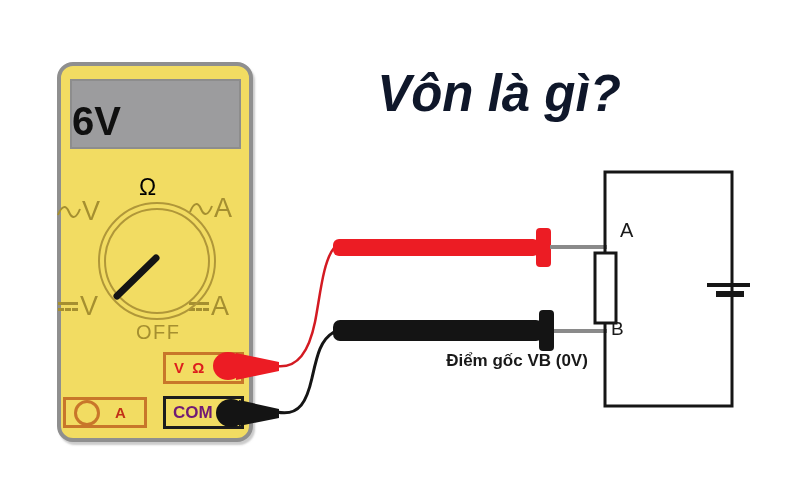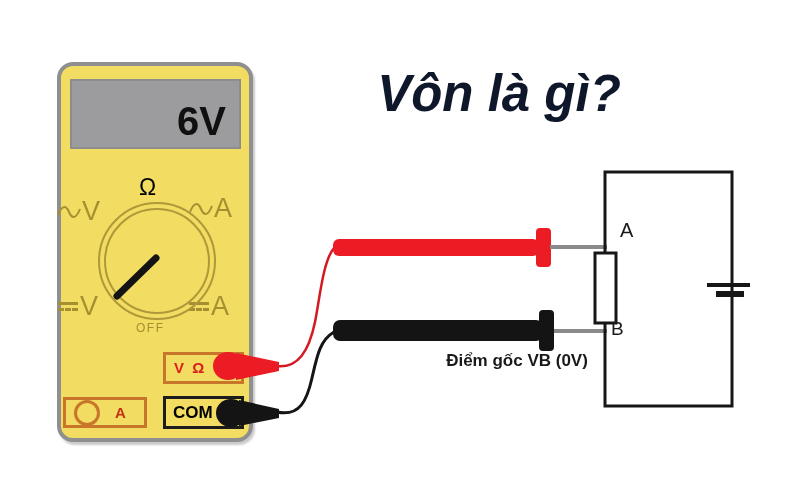--- a/index.html
+++ b/index.html
@@ -11,45 +11,45 @@
 
   
   .meter{
     left:57px;top:62px;width:196px;height:380px;box-sizing:border-box;
     background:#f2dc62;border:4px solid #8f8f8f;border-radius:16px;
     box-shadow:2px 3px 2px rgba(160,160,160,.55);z-index:1;
   }
   .display{
     left:70px;top:79px;width:171px;height:70px;box-sizing:border-box;
     background:#9c9c9e;border:2px solid #8d8d8d;z-index:2;
-    display:flex;justify-content:flex-end;align-items:flex-end;
+    display:flex;justify-content:flex-start;align-items:flex-end;
     padding:0 13px 6px 0;
   }
   .display span{font-size:40px;font-weight:bold;color:#101010;line-height:1;}
 
   
   .dlabel{display:flex;align-items:center;color:#a58f30;z-index:3;}
   .dletter{font-size:27px;color:#a58f30;line-height:1;}
   .ohm{left:139px;top:174px;font-size:23px;z-index:3;}
   .acv{left:56px;top:198px;}
   .aca{left:188px;top:195px;}
   .dcv{left:58px;top:293px;}
   .dca{left:189px;top:293px;}
-  .off{left:136px;top:321px;font-size:12px;letter-spacing:1.5px;color:#a58f30;z-index:3;}
+  .off{left:136px;top:321px;font-size:20px;letter-spacing:1.5px;color:#a58f30;z-index:3;}
   .dcsym{display:inline-flex;flex-direction:column;width:20px;margin-right:2px;}
   .dcsym .solid{height:0;border-top:3px solid #a58f30;margin-bottom:3px;}
   .dcsym .dash{height:0;border-top:3px dashed #a58f30;}
 
   
   .jack{box-sizing:border-box;z-index:3;}
   .vq{left:163px;top:352px;width:81px;height:32px;border:3px solid #c8762a;
       line-height:26px;padding-left:8px;font-size:15px;font-weight:bold;
       color:#dd1d1d;letter-spacing:2px;}
   .com{left:163px;top:396px;width:81px;height:33px;border:3px solid #1c1c1c;
-      line-height:27px;padding-left:7px;font-size:17px;font-weight:bold;color:#000000;}
+      line-height:27px;padding-left:7px;font-size:17px;font-weight:bold;color:#701a75;}
   .amp{left:63px;top:397px;width:84px;height:31px;border:3px solid #c8762a;
       display:flex;align-items:center;gap:15px;padding-left:8px;}
   .amp .ring{width:20px;height:20px;border:3px solid #c8762a;border-radius:50%;box-sizing:content-box;}
   .amp .aletter{color:#c23018;font-weight:bold;font-size:15px;}
 
   
   .overlay{left:0;top:0;z-index:4;pointer-events:none;}
 
   
   .title{

